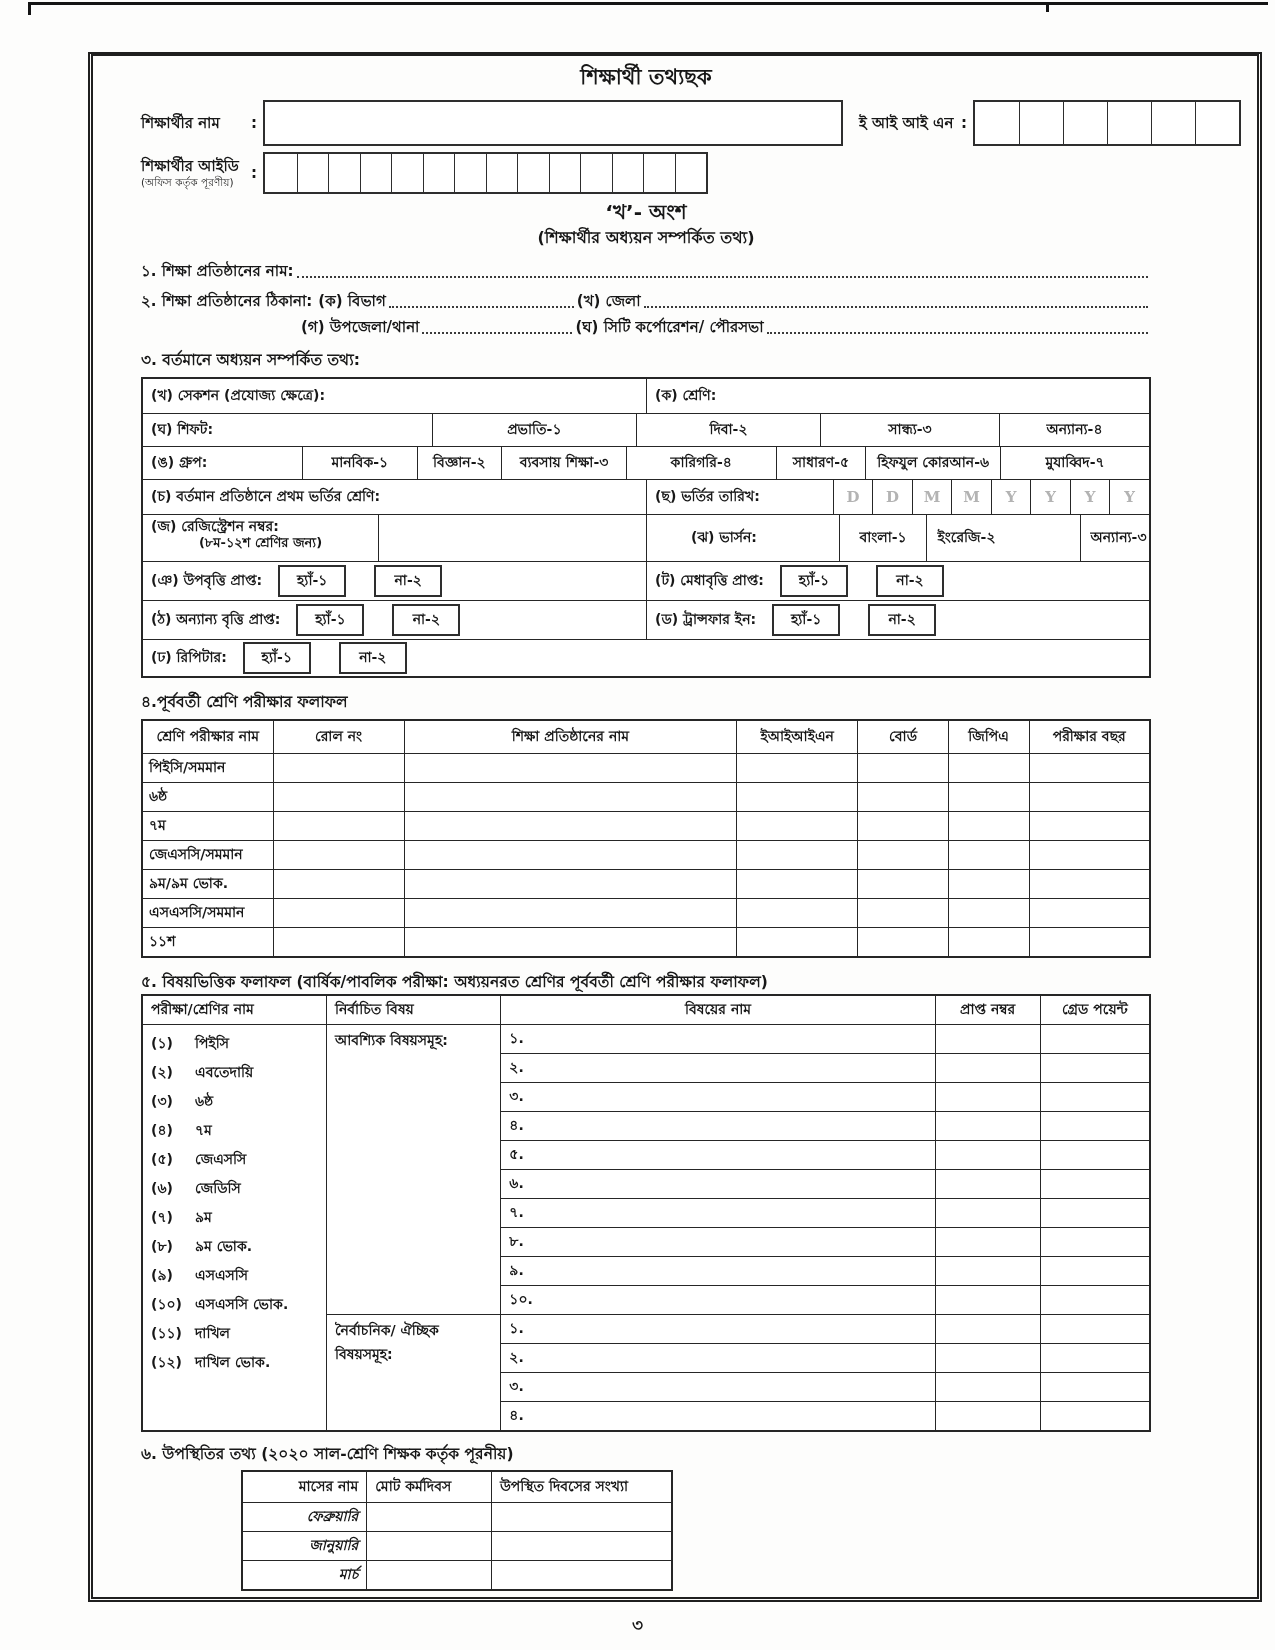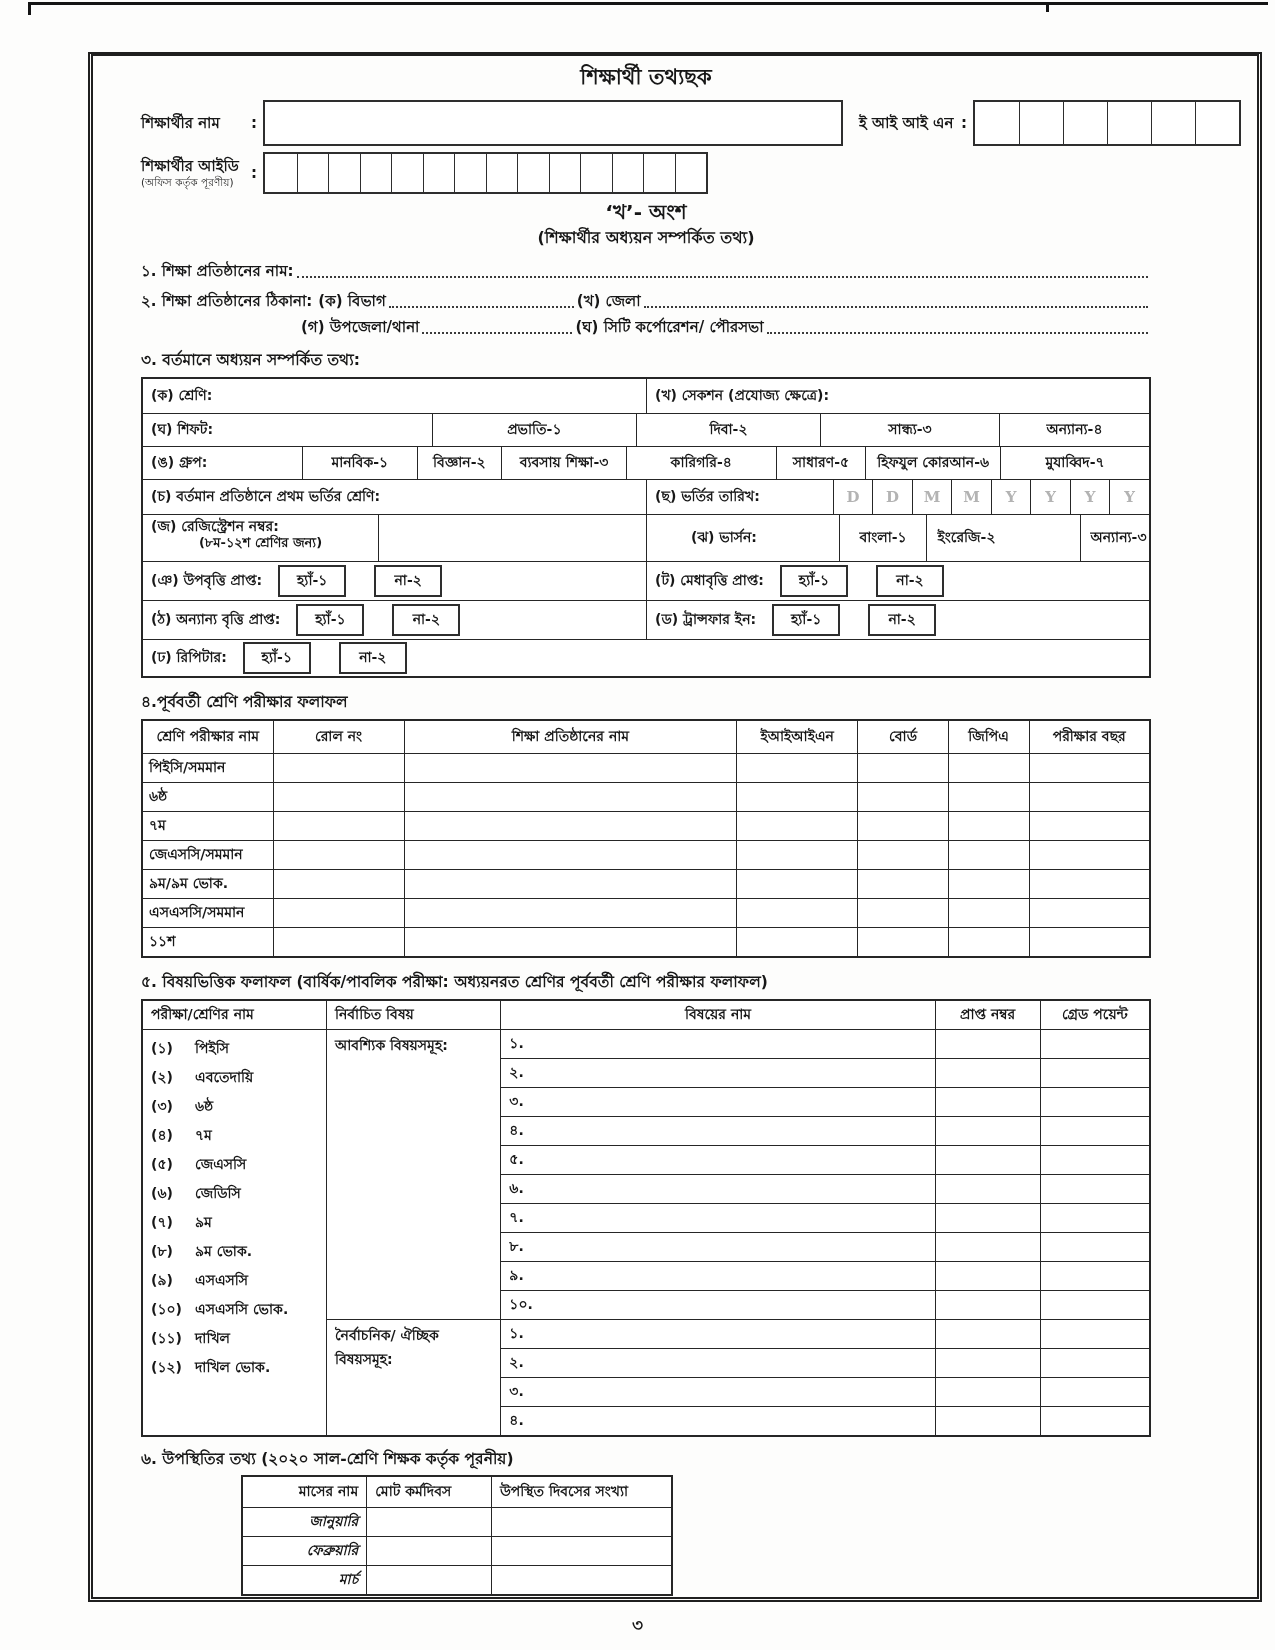--- a/index.html
+++ b/index.html
@@ -49,21 +49,21 @@
   .ghost{color:#b3b3b3;font-weight:600;font-family:"DejaVu Serif","Liberation Serif",serif;font-size:15px;}
   .optbox{box-sizing:border-box;border:2px solid #2e2e2e;min-width:68px;padding:2px 8px;text-align:center;background:#fff;}
   .regblock{box-sizing:border-box;border-right:1.5px solid #262626;width:236px;padding:3px 8px;line-height:1.2;}
   .regblock .note{font-size:13px;font-weight:600;text-align:center;}
   
   table{border-collapse:collapse;background:#fff;}
   .t4{width:1010px;margin-top:5px;font-size:14px;table-layout:fixed;border:2px solid #262626;}
   .t4 th,.t4 td{border:1.5px solid #262626;padding:2px 6px;font-weight:600;}
   .t4 th{height:28px;text-align:center;}
   .t4 td{height:24px;}
-  .t5{width:1010px;margin-top:5px;font-size:14px;table-layout:fixed;border:2px solid #262626;}
+  .t5{width:1010px;font-size:14px;table-layout:fixed;border:2px solid #262626;}
   .t5 th,.t5 td{border:1.5px solid #262626;padding:2px 8px;font-weight:600;box-sizing:border-box;}
   .t5 th{height:28px;text-align:center;}
   .t5 td{height:26px;}
   .t5 td.top{vertical-align:top;padding-top:4px;}
   .exline{display:flex;height:29px;align-items:center;}
   .exno{width:44px;}
   .t6{width:432px;margin:4px 0 0 100px;font-size:14px;table-layout:fixed;border:2px solid #262626;}
   .t6 th,.t6 td{border:1.5px solid #262626;padding:2px 8px;font-weight:600;}
   .t6 th{height:26px;}
   .t6 td{height:24px;}
@@ -143,25 +143,25 @@
       <span>(গ) উপজেলা/থানা</span>
       <span class="dots fx150"></span>
       <span>(ঘ) সিটি কর্পোরেশন/ পৌরসভা</span>
       <span class="dots"></span>
     </div>
 
     <div class="sechead">৩. বর্তমানে অধ্যয়ন সম্পর্কিত তথ্য:</div>
     <div class="t3">
 
       <div class="t3r" style="min-height:34px;">
+        <div class="t3c" style="flex:1;">
+          <span>(খ) সেকশন (প্রযোজ্য ক্ষেত্রে):</span>
+        </div>
         <div class="t3c" style="flex:0 0 50%;">
           <span>(ক) শ্রেণি:</span>
-        </div>
-        <div class="t3c" style="flex:1;">
-          <span>(খ) সেকশন (প্রযোজ্য ক্ষেত্রে):</span>
         </div>
       </div>
 
 
       <div class="t3r" style="min-height:32px;">
         <div class="t3c" style="flex:0 0 28.7%;">
           <span>(ঘ) শিফট:</span>
         </div>
         <div class="t3c ctr" style="flex:0 0 20.3%;">
             <span>প্রভাতি-১</span>
@@ -534,26 +534,26 @@
           <col style="width:29%">
           <col style="width:42%">
         </colgroup>
       <tbody>
           <tr>
         <th class="ra">মাসের নাম</th>
         <th style="text-align:left;">মোট কর্মদিবস</th>
         <th style="text-align:left;">উপস্থিত দিবসের সংখ্যা</th>
       </tr>
       <tr>
+        <td class="ra months">ফেব্রুয়ারি</td>
+        <td></td>
+        <td></td>
+      </tr>
+      <tr>
         <td class="ra months">জানুয়ারি</td>
-        <td></td>
-        <td></td>
-      </tr>
-      <tr>
-        <td class="ra months">ফেব্রুয়ারি</td>
         <td></td>
         <td></td>
       </tr>
       <tr>
         <td class="ra months">মার্চ</td>
         <td></td>
         <td></td>
       </tr>
     </tbody>
       </table>

